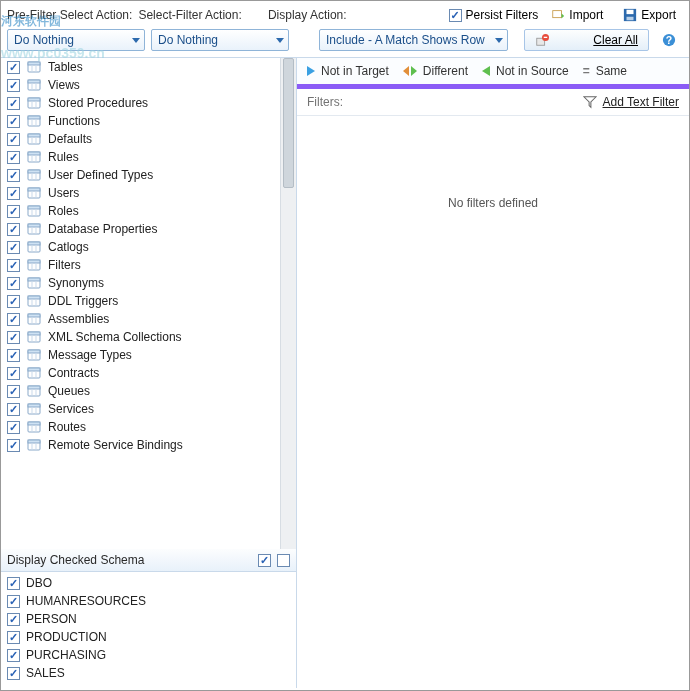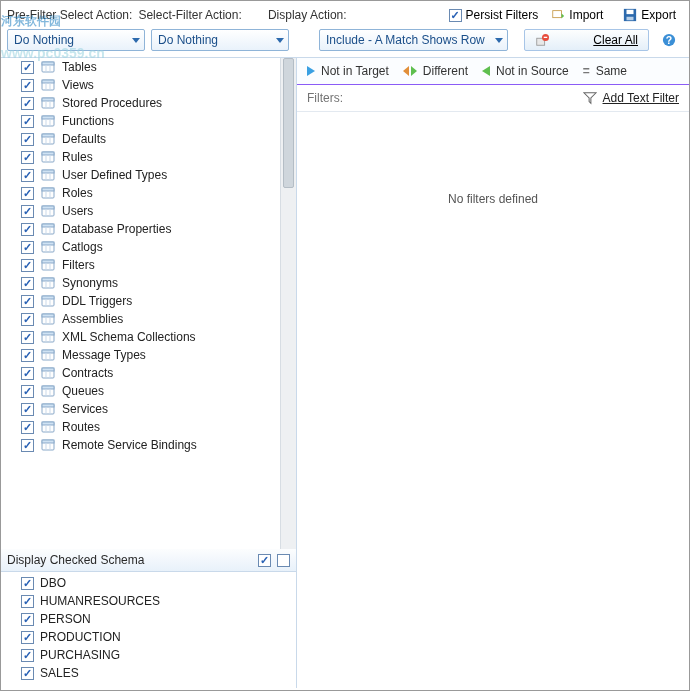--- a/index.html
+++ b/index.html
@@ -24,27 +24,27 @@
 .main { display: flex; height: calc(100% - 58px); border-top: 1px solid #c9d9ea; }
 .left { width: 296px; display: flex; flex-direction: column; border-right: 1px solid #c9d9ea; }
 .right { flex: 1; display: flex; flex-direction: column; }
 
 .section-hdr { display: flex; align-items: center; background: linear-gradient(#fcfdfe,#e8f1fa); border-bottom: 1px solid #c9d9ea; padding: 4px 6px; color: #2a2a2a; }
 .section-hdr .title { flex: 1; }
 .obj-scroll { flex: 1; overflow: hidden; position: relative; }
 .obj-list { position: absolute; inset: 0 16px 0 0; overflow: hidden; }
 .scrollbar { position: absolute; right: 0; top: 0; bottom: 0; width: 16px; background: #eef0f2; border-left: 1px solid #d7dde3; }
 .scroll-thumb { position: absolute; left: 2px; right: 2px; top: 0; height: 130px; background: #cfd6dc; border: 1px solid #b4bdc5; border-radius: 2px; }
-.row { display: flex; align-items: center; gap: 6px; padding: 1px 20px; height: 18px; }
+.row { display: flex; align-items: center; gap: 6px; padding: 1px 6px; height: 18px; }
 .row .icon { width: 16px; height: 16px; }
 .row .txt { color: #222; white-space: nowrap; }
 
 .schema-list { padding: 2px 0 6px 0; }
 
-.diffbar { display: flex; align-items: center; gap: 14px; padding: 6px 10px; border-bottom: 1px solid #8b5cf6; background: #fbfdff; }
+.diffbar { display: flex; align-items: center; gap: 14px; padding: 6px 10px; border-bottom: 5px solid #8b5cf6; background: #fbfdff; }
 .diffitem { display: inline-flex; align-items: center; gap: 6px; cursor: pointer; color: #333; }
 .arrow { width: 0; height: 0; }
 .arrow.r { border-top: 5px solid transparent; border-bottom: 5px solid transparent; border-left: 8px solid #3aa0e2; }
 .arrow.l { border-top: 5px solid transparent; border-bottom: 5px solid transparent; border-right: 8px solid #5fbf4f; }
 .arrow.lr { position: relative; width: 14px; height: 10px; }
 .arrow.lr::before { content: ""; position: absolute; left: 0; top: 0; border-top: 5px solid transparent; border-bottom: 5px solid transparent; border-right: 6px solid #e28f3a; }
 .arrow.lr::after { content: ""; position: absolute; right: 0; top: 0; border-top: 5px solid transparent; border-bottom: 5px solid transparent; border-left: 6px solid #5fbf4f; }
 .eq { color: #777; font-weight: bold; }
 
 .filterbar { display: flex; align-items: center; padding: 6px 10px; border-bottom: 1px solid #e3e9f0; }
@@ -210,33 +210,33 @@
           <div class="row">
             <span class="chkbox on"></span>
             <span class="icon">
               <svg viewBox="0 0 16 16">
                 <rect x="2" y="3" width="12" height="10" rx="1" fill="#fefefe" stroke="#8aa9c9"></rect>
                 <rect x="2" y="3" width="12" height="3" fill="#cfe2f3" stroke="#8aa9c9"></rect>
                 <line x1="6" y1="6" x2="6" y2="13" stroke="#c9d9ea"></line>
                 <line x1="10" y1="6" x2="10" y2="13" stroke="#c9d9ea"></line>
               </svg>
             </span>
+            <span class="txt">Users</span>
+          </div>
+          <div class="row">
+            <span class="chkbox on"></span>
+            <span class="icon">
+              <svg viewBox="0 0 16 16">
+                <rect x="2" y="3" width="12" height="10" rx="1" fill="#fefefe" stroke="#8aa9c9"></rect>
+                <rect x="2" y="3" width="12" height="3" fill="#cfe2f3" stroke="#8aa9c9"></rect>
+                <line x1="6" y1="6" x2="6" y2="13" stroke="#c9d9ea"></line>
+                <line x1="10" y1="6" x2="10" y2="13" stroke="#c9d9ea"></line>
+              </svg>
+            </span>
             <span class="txt">Roles</span>
-          </div>
-          <div class="row">
-            <span class="chkbox on"></span>
-            <span class="icon">
-              <svg viewBox="0 0 16 16">
-                <rect x="2" y="3" width="12" height="10" rx="1" fill="#fefefe" stroke="#8aa9c9"></rect>
-                <rect x="2" y="3" width="12" height="3" fill="#cfe2f3" stroke="#8aa9c9"></rect>
-                <line x1="6" y1="6" x2="6" y2="13" stroke="#c9d9ea"></line>
-                <line x1="10" y1="6" x2="10" y2="13" stroke="#c9d9ea"></line>
-              </svg>
-            </span>
-            <span class="txt">Users</span>
           </div>
           <div class="row">
             <span class="chkbox on"></span>
             <span class="icon">
               <svg viewBox="0 0 16 16">
                 <rect x="2" y="3" width="12" height="10" rx="1" fill="#fefefe" stroke="#8aa9c9"></rect>
                 <rect x="2" y="3" width="12" height="3" fill="#cfe2f3" stroke="#8aa9c9"></rect>
                 <line x1="6" y1="6" x2="6" y2="13" stroke="#c9d9ea"></line>
                 <line x1="10" y1="6" x2="10" y2="13" stroke="#c9d9ea"></line>
               </svg>

